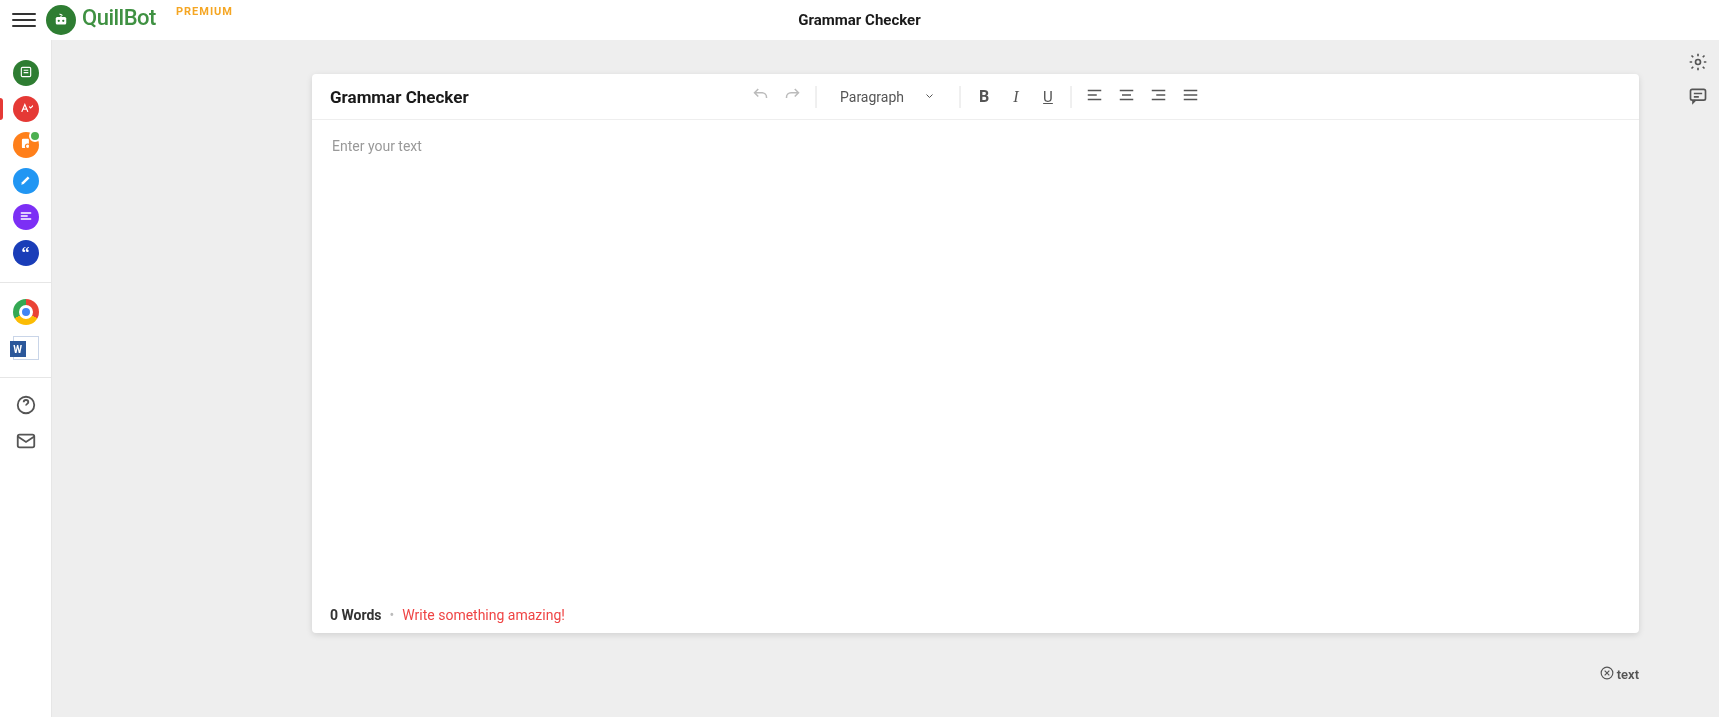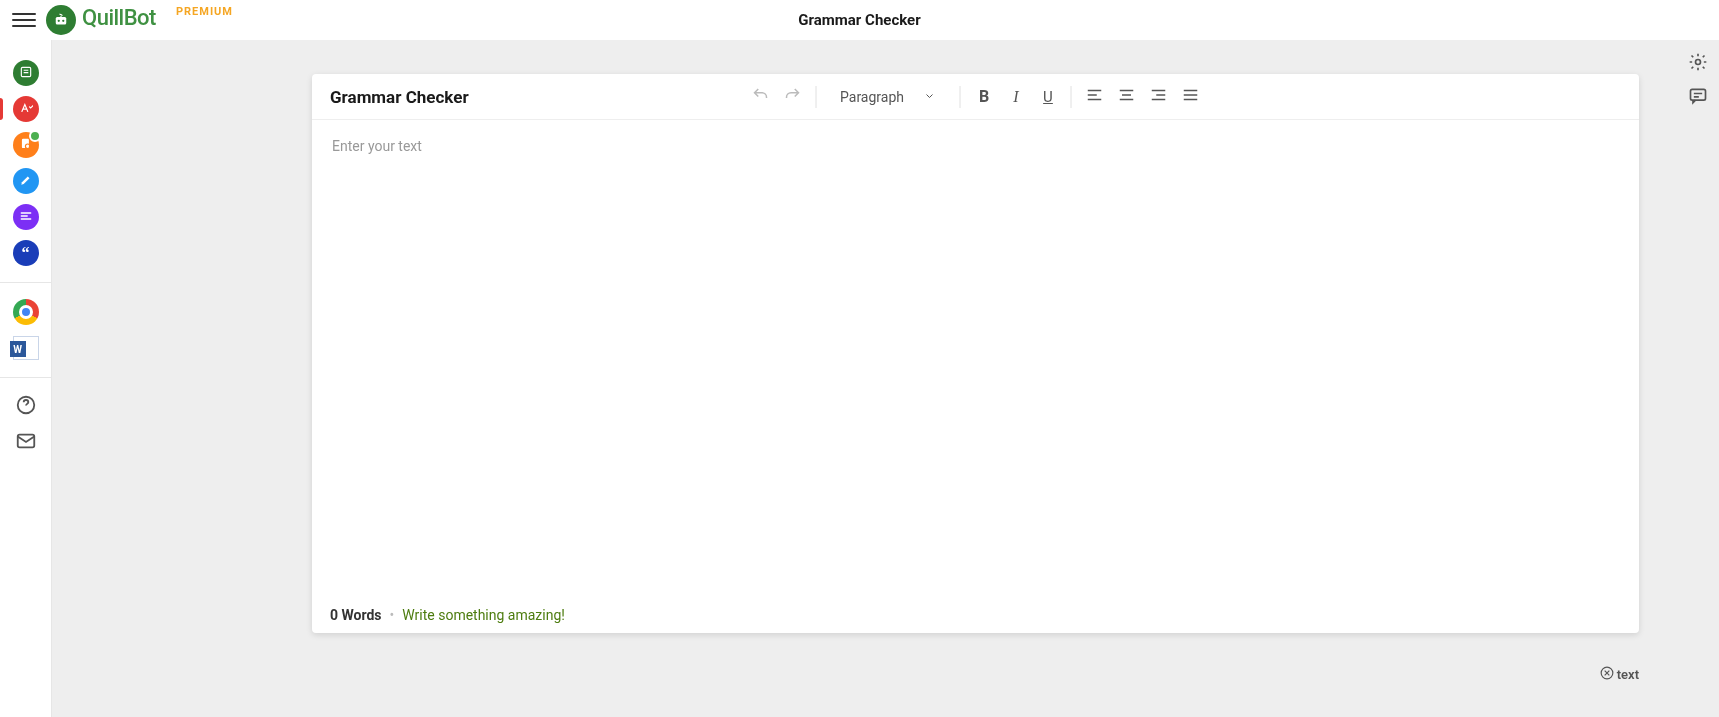--- a/index.html
+++ b/index.html
@@ -35,21 +35,21 @@
 .tb-btn{width:30px;height:30px;display:flex;align-items:center;justify-content:center;color:#555;cursor:pointer;border-radius:3px}
 .tb-btn.disabled{color:#bbb;cursor:default}
 .tb-btn svg{width:18px;height:18px}
 .tb-divider{width:1px;height:22px;background:#e0e0e0;margin:0 6px}
 .tb-select{display:flex;align-items:center;gap:20px;padding:0 10px;height:30px;color:#555;font-size:14px;cursor:pointer;margin:12px 6px}
 .tb-select svg{width:12px;height:12px}
 .editor-body{flex:1;padding:18px 20px;font-size:14px;color:#999;cursor:text}
 .editor-footer{height:36px;display:flex;align-items:center;padding:0 18px;font-size:14px;color:#333}
 .footer-words{font-weight:700}
 .footer-dot{color:#bbb;margin:0 8px}
-.footer-msg{color:#4d7c0f}
+.footer-msg{color:#ef4444}
 .tiny-badge{position:absolute;right:38px;bottom:34px;display:flex;align-items:center;gap:3px;color:#555;font-size:13px;font-weight:600}
 .tiny-badge svg{width:14px;height:14px}
 
 .chrome-ring{width:26px;height:26px;border-radius:50%;position:relative;background:conic-gradient(#ea4335 0deg 120deg,#fbbc05 120deg 240deg,#34a853 240deg 360deg)}
 .chrome-ring::after{content:"";position:absolute;inset:6px;border-radius:50%;background:#4285f4;border:3px solid #fff}
 
 .word-icon{width:26px;height:24px;background:#fff;border:1px solid #c9d5e8;position:relative}
 .word-icon::before{content:"W";position:absolute;left:-4px;top:4px;width:16px;height:16px;background:#2b579a;color:#fff;font-size:10px;font-weight:700;display:flex;align-items:center;justify-content:center}
 </style>
 </head>

